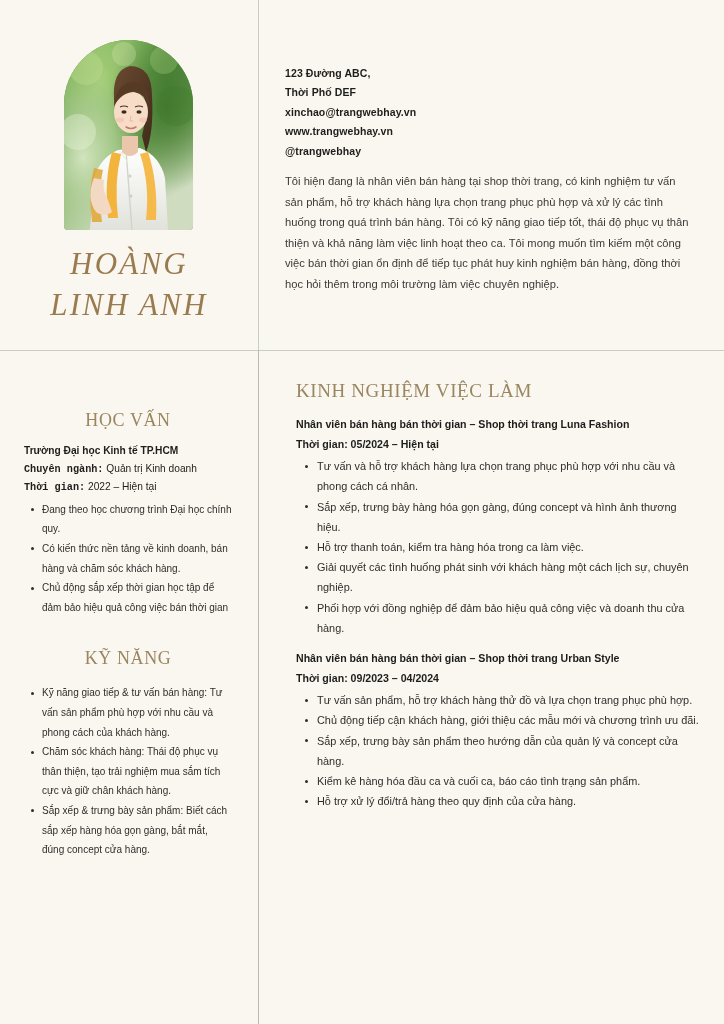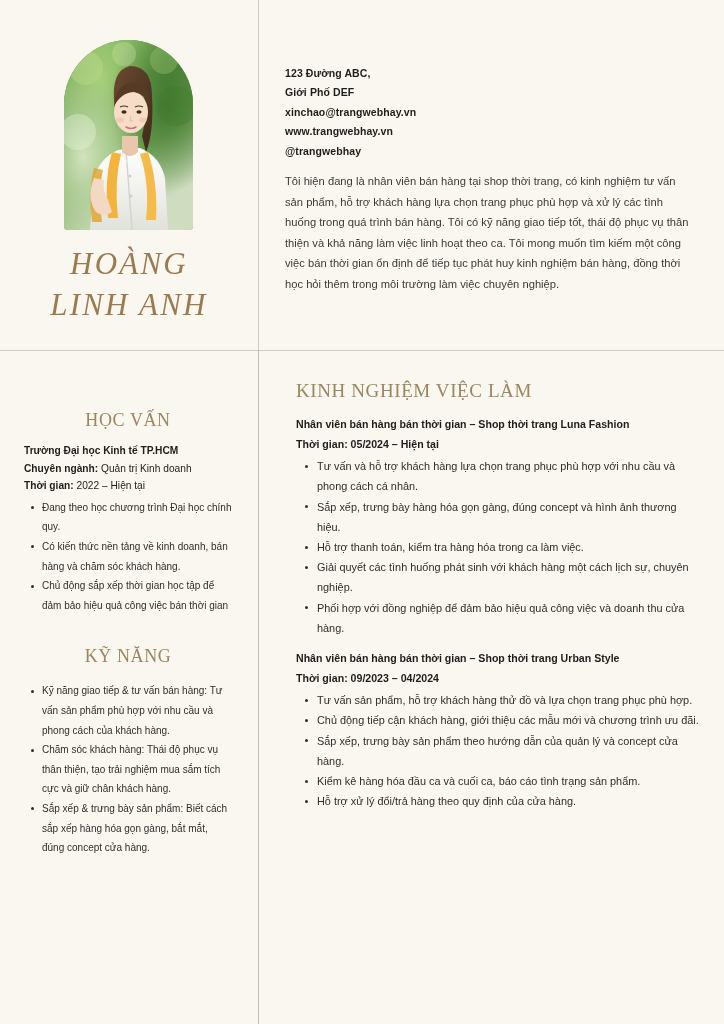--- a/index.html
+++ b/index.html
@@ -136,21 +136,21 @@
   }
 
   .hv-head { margin-top: 46px; margin-bottom: 10px; }
   .kn-head { margin-top: 29px; margin-bottom: 13px; }
 
   .lbl-line {
     font-size: 10.2px;
     line-height: 17.6px;
     color: #1d1d1b;
   }
-  .lbl-line b { font-weight: bold; }
+  .lbl-line b { font-weight: bold; font-family: Liberation Mono, monospace; }
   .lbl-strong {
     font-size: 10.2px;
     line-height: 17.6px;
     font-weight: bold;
     color: #1d1d1b;
   }
 
   ul.bl {
     list-style: none;
     margin: 3px 0 0 0;
@@ -323,21 +323,21 @@
     </div>
 
     <div class="name-wrap">
       <span class="name-line">HOÀNG</span>
       <span class="name-line">LINH ANH</span>
     </div>
   </div>
 
   <div class="top-right">
     <div class="contact-line">123 Đường ABC,</div>
-    <div class="contact-line">Giới Phố DEF</div>
+    <div class="contact-line">Thời Phố DEF</div>
     <div class="contact-line">xinchao@trangwebhay.vn</div>
     <div class="contact-line">www.trangwebhay.vn</div>
     <div class="contact-line">@trangwebhay</div>
 
     <p class="summary">Tôi hiện đang là nhân viên bán hàng tại shop thời trang, có kinh nghiệm tư vấn sản phẩm, hỗ trợ khách hàng lựa chọn trang phục phù hợp và xử lý các tình huống trong quá trình bán hàng. Tôi có kỹ năng giao tiếp tốt, thái độ phục vụ thân thiện và khả năng làm việc linh hoạt theo ca. Tôi mong muốn tìm kiếm một công việc bán thời gian ổn định để tiếp tục phát huy kinh nghiệm bán hàng, đồng thời học hỏi thêm trong môi trường làm việc chuyên nghiệp.</p>
   </div>
 
   <div class="left-col">
 
     <div class="sec-head-left hv-head">HỌC VẤN</div>

